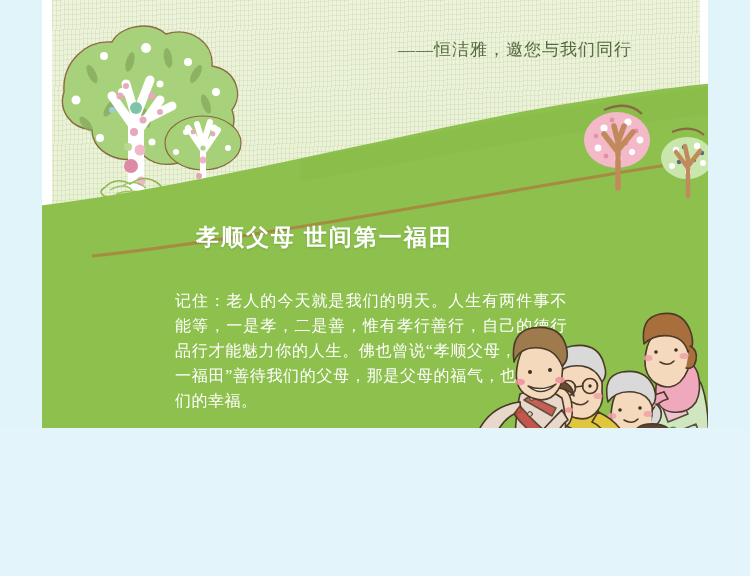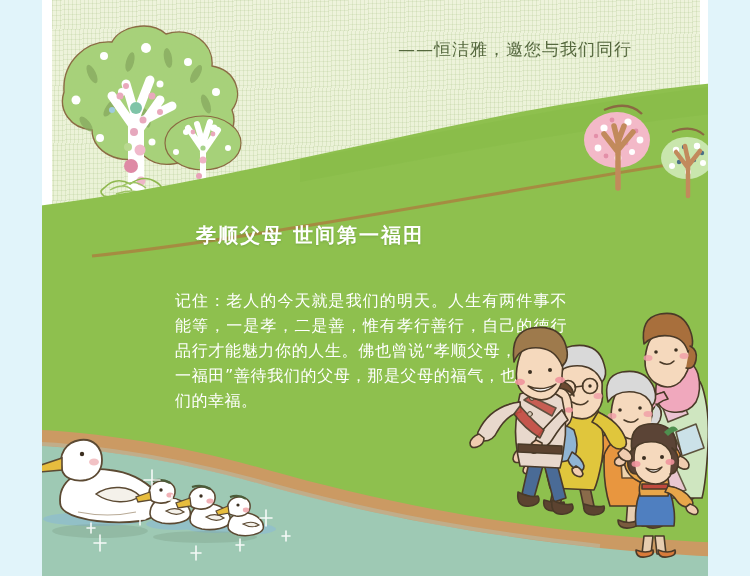--- a/index.html
+++ b/index.html
@@ -2,22 +2,23 @@
 <html><head>
 <meta charset="utf-8">
 <style>
   html,body{margin:0;padding:0;}
   body{
     width:750px;height:576px;
     font-family:"DejaVu Sans","Liberation Sans",sans-serif;
     overflow:hidden;background:#e3f5fa;
   }
   #poster{
-    position:relative;width:750px;height:576px;overflow:hidden;
+    position:relative;width:750px;height:428px;overflow:hidden;
     background:#e3f5fa;
+    font-family:Liberation Serif, serif;
   }
 
   
   .layer{position:absolute;top:0;left:0;width:750px;height:576px;}
 
   
   #texture-panel{
     position:absolute;left:52px;top:0;width:648px;height:215px;
     background:
       repeating-linear-gradient(91deg,
@@ -35,21 +36,21 @@
   
   #rail-left{position:absolute;left:0;top:0;width:42px;height:576px;background:#e1f4fa;}
   #rail-right{position:absolute;left:708px;top:0;width:42px;height:576px;background:#e1f4fa;}
 
   
   #hill{position:absolute;left:0;top:0;width:750px;height:576px;}
 
   
   #headline{
     position:absolute;left:196px;top:222px;
-    color:#ffffff;font-size:20px;font-weight:bold;letter-spacing:2px;
+    color:#ffffff;font-size:23px;font-weight:bold;letter-spacing:2px;
     white-space:nowrap;text-shadow:0 1px 2px rgba(60,110,30,.28);
   }
   #tagline{
     position:absolute;left:398px;top:38px;
     color:#55683e;font-size:17px;letter-spacing:1px;white-space:nowrap;
   }
   #body-copy{
     position:absolute;left:175px;top:288px;width:392px;
     color:#ffffff;font-size:16px;line-height:25px;
     letter-spacing:.5px;text-align:justify;

